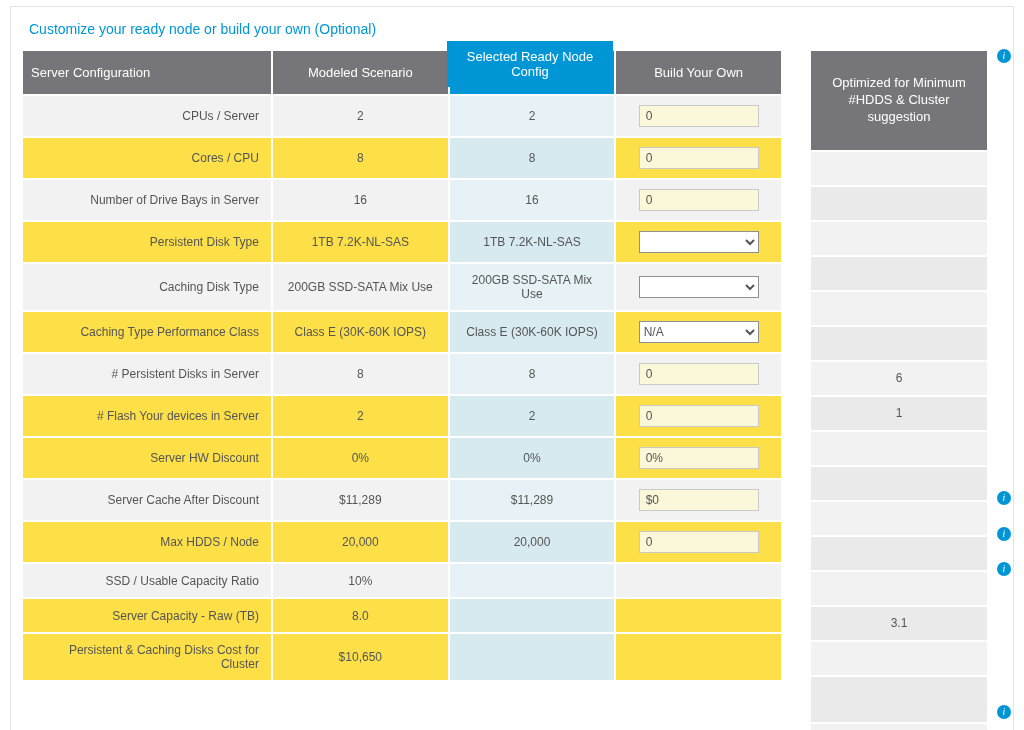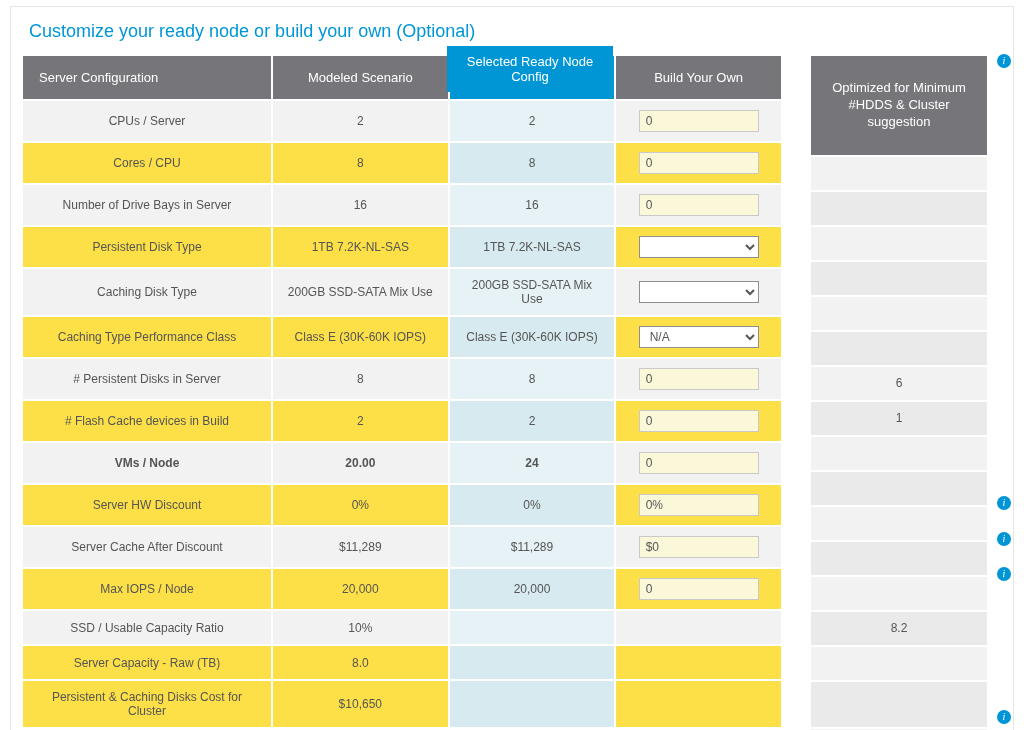--- a/index.html
+++ b/index.html
@@ -1,46 +1,46 @@
 <!DOCTYPE html>
 <html><head>
 <meta charset="utf-8">
 <style>
   * { box-sizing: border-box; margin: 0; padding: 0; }
   body { font-family: Arial, Helvetica, sans-serif; font-size: 12px; color: #444; background: #fff; width: 1024px; }
   .wrap { padding: 10px 12px 14px 12px; border: 1px solid #e5e5e5; margin: 6px 10px 10px 10px; position: relative; }
-  .title-link { color: #0096d6; font-size: 18px; padding: 4px 6px 14px 6px; display: block; }
+  .title-link { color: #0096d6; font-size: 14px; padding: 4px 6px 14px 6px; display: block; }
 
   .layout { display: flex; align-items: flex-start; gap: 28px; }
   .main { flex: 0 0 760px; }
   .side { flex: 0 0 176px; position: relative; }
 
   table.cfg { border-collapse: collapse; width: 100%; table-layout: fixed; }
   .cfg col.label { width: 248px; }
   .cfg col.mod   { width: 176px; }
   .cfg col.sel   { width: 166px; }
   .cfg col.byo   { width: 166px; }
 
-  .cfg th { background: #76767a; color: #fff; font-weight: 400; font-size: 13px; padding: 10px 16px; text-align: center; border-right: 2px solid #fff; vertical-align: middle; }
+  .cfg th { background: #76767a; color: #fff; font-weight: 400; font-size: 13px; padding: 10px 8px; text-align: center; border-right: 2px solid #fff; vertical-align: middle; }
   .cfg th:first-child { text-align: left; }
   .cfg th.selhead { background: #0096d6; padding-top: 6px; padding-bottom: 6px; }
   
   .cfg thead tr { height: 42px; }
   .selhead-inner { line-height: 1.2; }
 
   .cfg td { background: #f2f2f2; border-right: 2px solid #fff; border-top: 2px solid #fff; padding: 9px 12px; text-align: center; height: 35px; color:#555;}
-  .cfg td.label { text-align: center; color:#555; }
+  .cfg td.label { text-align: right; color:#555; }
   .cfg tr.alt td { background: #fde047; }
   .cfg td.selcol { background: #e6f2f6; }
   .cfg tr.alt td.selcol { background: #d7eaf0; }
   .bold td, .bold td.label { font-weight: bold; color:#555;}
 
   
   .byo input.txt { width: 120px; height: 22px; border: 1px solid #c9c9c9; background: #fbf8d9; padding: 2px 6px; font-size: 12px; color: #555; }
-  .byo select { width: 120px; height: 22px; border: 1px solid #8f8f8f; background: #fff; font-size: 12px; color: #555; padding-left:6px;}
+  .byo select { width: 120px; height: 22px; border: 1px solid #8f8f8f; background: #fff; font-size: 12px; color: #555; padding-left:0;}
   .byo { text-align: left; padding-left: 24px; }
 
   
   table.opt { border-collapse: collapse; width: 100%; table-layout: fixed; }
   .opt th { background: #76767a; color: #fff; font-weight: 400; font-size: 13px; padding: 24px 8px; text-align: center; height: 70px; line-height:1.3;}
   .opt td { background: #f2f2f2; border-top: 2px solid #fff; padding: 9px 8px; text-align: center; height: 35px; color:#555;}
   .opt tr.alt td { background: #eaeaea; }
   .opt .bold td { font-weight: bold; }
 
   
@@ -121,45 +121,39 @@
               <td class="selcol">Class E (30K-60K IOPS)</td>
               <td class="byo"><select><option>N/A</option></select></td>
             </tr>
             <tr>
               <td class="label"># Persistent Disks in Server</td>
               <td>8</td>
               <td class="selcol">8</td>
               <td class="byo"><input type="text" class="txt" value="0" style=""></td>
             </tr>
             <tr class="alt">
-              <td class="label"># Flash Cache devices in Build</td>
+              <td class="label"># Flash Your devices in Server</td>
               <td>2</td>
               <td class="selcol">2</td>
-              <td class="byo"><input type="text" class="txt" value="0" style=""></td>
-            </tr>
-            <tr class="bold">
-              <td class="label">VMs / Node</td>
-              <td>20.00</td>
-              <td class="selcol">24</td>
               <td class="byo"><input type="text" class="txt" value="0" style=""></td>
             </tr>
             <tr class="alt">
               <td class="label">Server HW Discount</td>
               <td>0%</td>
               <td class="selcol">0%</td>
               <td class="byo"><input type="text" class="txt" value="0%" style=""></td>
             </tr>
             <tr>
               <td class="label">Server Cache After Discount</td>
               <td>$11,289</td>
               <td class="selcol">$11,289</td>
               <td class="byo"><input type="text" class="txt" value="$0" style=""></td>
             </tr>
             <tr class="alt">
-              <td class="label">Max IOPS / Node</td>
+              <td class="label">Max HDDS / Node</td>
               <td>20,000</td>
               <td class="selcol">20,000</td>
               <td class="byo"><input type="text" class="txt" value="0" style=""></td>
             </tr>
             <tr>
               <td class="label">SSD / Usable Capacity Ratio</td>
               <td>10%</td>
               <td class="selcol"></td>
               <td class="byo"></td>
             </tr>
@@ -225,21 +219,21 @@
             <tr>
               <td></td>
             </tr>
             <tr class="alt">
               <td></td>
             </tr>
             <tr>
               <td></td>
             </tr>
             <tr class="alt">
-              <td>8.2</td>
+              <td>3.1</td>
             </tr>
             <tr>
               <td></td>
             </tr>
             <tr class="alt">
               <td style="height: 47px;"></td>
             </tr>
             <tr class="bold">
               <td>5</td>
             </tr>

